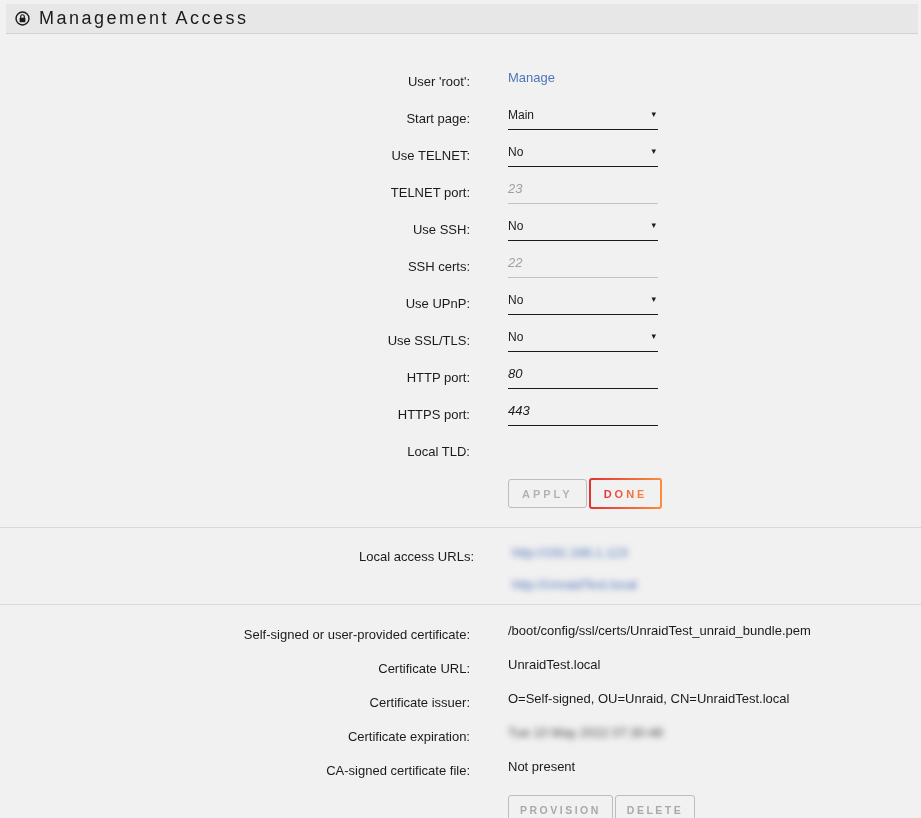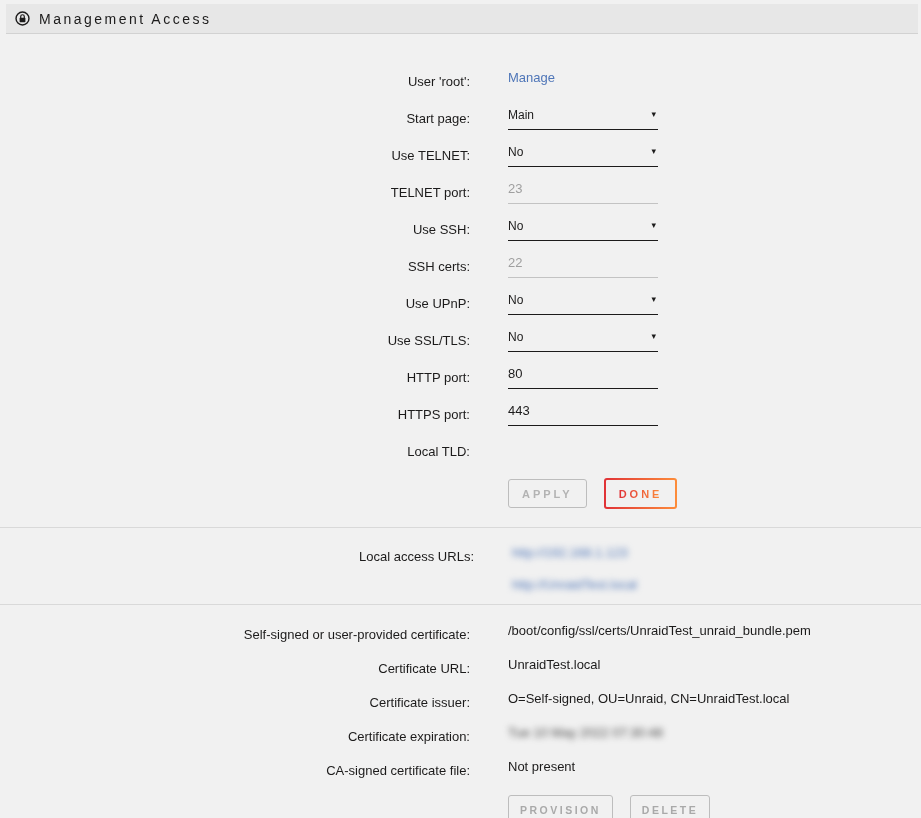--- a/index.html
+++ b/index.html
@@ -15,21 +15,21 @@
     margin: 4px 3px 0 6px;
     height: 30px;
     background: #e7e7e7;
     border-bottom: 1px solid #d2d2d2;
     display: flex;
     align-items: center;
     padding-left: 9px;
   }
   .header .lock { display: inline-flex; margin-right: 9px; }
   .header-title {
-    font-size: 14px;
+    font-size: 18px;
     letter-spacing: 2.5px;
     color: #1c1b1b;
     font-weight: 500;
   }
   
   .row {
     display: grid;
     grid-template-columns: 470px 1fr;
     align-items: center;
   }
@@ -55,27 +55,28 @@
     position: absolute; right: 2px; top: 2px;
     font-size: 9px; color: #1c1b1b; pointer-events: none;
   }
   .input {
     background: transparent;
     border: none; border-radius: 0;
     border-bottom: 1px solid #1c1b1b;
     width: 150px;
     font-family: inherit; font-size: 13px; color: #1c1b1b;
     padding: 0 0 7px 0;
+    font-style: italic;
   }
   .input:disabled { color: #9f9f9f; border-bottom-color: #c3c3c3; }
   .link { color: #4f76b8; text-decoration: none; cursor: pointer; }
   .redacted-blue { filter: blur(3px); color: #4f76b8; }
   .redacted-dark { filter: blur(3px); color: #4a4a4a; }
   
-  .btn-row { margin: 12px 0 0 508px; display: flex; gap: 17px; align-items: center; }
+  .btn-row { margin: 12px 0 0 508px; display: flex; gap: 2px; align-items: center; }
   .btn {
     display: inline-block;
     font-family: inherit;
     font-size: 11px; font-weight: 700; letter-spacing: 3px;
     padding: 8px 13px 7px;
     border-radius: 3px;
     background: transparent;
     cursor: pointer;
     text-align: center;
   }

